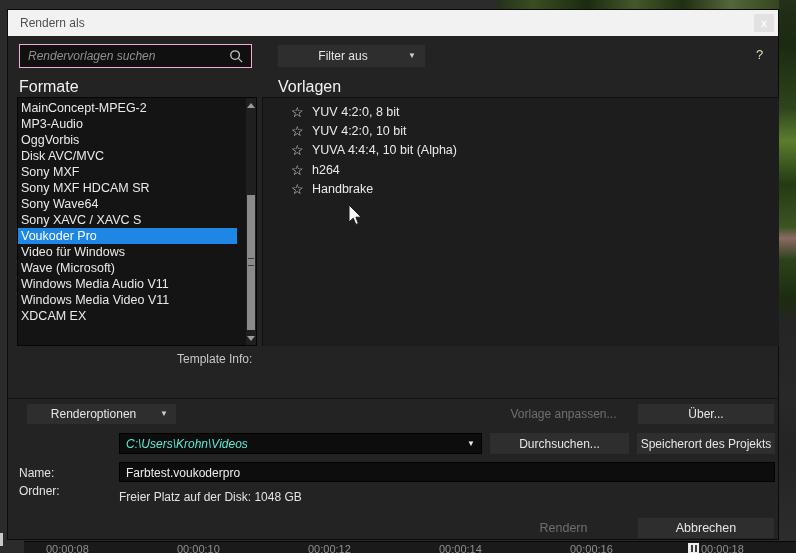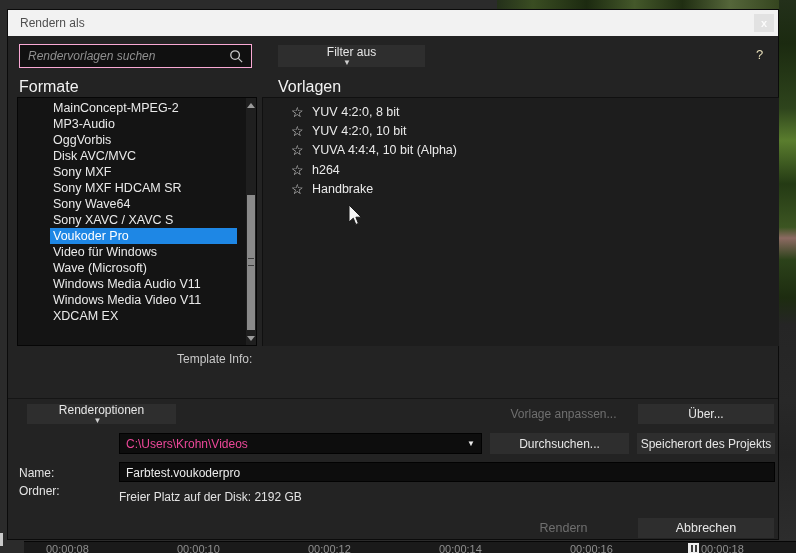--- a/index.html
+++ b/index.html
@@ -59,21 +59,21 @@
   }
   .search-box input{
     flex:1;background:transparent;border:none;outline:none;color:#e8e8e8;
     font-size:12px;font-style:italic;padding:0 4px 0 8px;font-family:"Liberation Sans",sans-serif;
   }
   .search-box input::placeholder{color:#8f8f8f;opacity:1;}
   .search-icon{width:15px;height:15px;margin-right:7px;flex:none;}
 
   .btn{
     background:#2e2e2e;color:#e6e6e6;font-size:12px;display:flex;align-items:center;justify-content:center;
-    box-sizing:border-box;white-space:nowrap;flex-direction:column;
+    box-sizing:border-box;white-space:nowrap;
   }
   .filter-btn{left:270px;top:9px;width:147px;height:22px;}
   .filter-btn .lbl{flex:1;text-align:center;}
   .caret{font-size:8px;color:#cfcfcf;line-height:1;}
   .filter-btn .caret{margin-right:9px;}
   .help{left:748px;top:11px;font-size:13px;color:#e6ddb8;}
 
   
   .col-header{font-size:16px;font-weight:normal;color:#f2f2f2;}
   .hdr-formats{left:11px;top:42px;}
@@ -81,21 +81,21 @@
 
   
   .formats-list{
     left:9px;top:61px;width:240px;height:249px;background:#141414;
     border:1px solid #060606;box-sizing:border-box;
   }
   .format-row{
     height:16px;line-height:16px;font-size:12.5px;color:#eaeaea;padding-left:3px;
     width:calc(100% - 12px);white-space:nowrap;overflow:hidden;
   }
-  .formats-inner{position:absolute;left:0;top:2px;right:10px;margin-left:32px;}
+  .formats-inner{position:absolute;left:0;top:2px;right:10px;}
   .format-row.selected{background:#1e87e5;color:#ffffff;}
 
   
   .scrollbar{position:absolute;right:0;top:0;bottom:0;width:10px;background:#1f1f1f;}
   .sb-up,.sb-down{position:absolute;left:1px;width:8px;height:12px;display:flex;align-items:center;justify-content:center;}
   .sb-up{top:1px;} .sb-down{bottom:1px;}
   .tri-up{width:0;height:0;border-left:4px solid transparent;border-right:4px solid transparent;border-bottom:5px solid #9a9a9a;}
   .tri-down{width:0;height:0;border-left:4px solid transparent;border-right:4px solid transparent;border-top:5px solid #9a9a9a;}
   .sb-thumb{position:absolute;left:1px;width:8px;top:97px;height:135px;background:#8a8a8a;}
   .sb-grip{position:absolute;left:1px;top:63px;width:6px;height:6px;
@@ -124,21 +124,21 @@
   .about-btn{left:630px;top:368px;width:136px;height:20px;}
 
   .field-label{font-size:12px;color:#e3e3e3;}
   .lbl-folder{left:11px;top:400px;margin-top:48px;}
   .lbl-name{left:11px;top:430px;}
 
   .combo{
     left:111px;top:397px;width:363px;height:21px;background:#0d0d0d;border:1px solid #020202;
     box-sizing:border-box;display:flex;align-items:center;
   }
-  .combo .val{flex:1;font-size:12px;color:#ec4899;padding-left:6px;white-space:nowrap;overflow:hidden;}
+  .combo .val{flex:1;font-size:12px;color:#5eead4;padding-left:6px;white-space:nowrap;overflow:hidden;font-style:italic;}
   .combo .caret{color:#e8e8e8;margin-right:6px;}
   .browse-btn{left:482px;top:397px;width:139px;height:21px;}
   .projloc-btn{left:629px;top:397px;width:138px;height:21px;}
 
   .name-input{
     left:111px;top:426px;width:656px;height:20px;background:#0d0d0d;border:1px solid #020202;
     box-sizing:border-box;
   }
   .name-input input{
     width:100%;height:100%;background:transparent;border:none;outline:none;color:#ececec;
@@ -285,21 +285,21 @@
     </div>
     <div class="abs btn projloc-btn">
       <span>Speicherort des Projekts</span>
     </div>
 
     <span class="abs field-label lbl-name">Name:</span>
     <div class="abs name-input">
       <input type="text" value="Farbtest.voukoderpro" style="">
     </div>
 
-    <span class="abs free-space">Freier Platz auf der Disk: 2192 GB</span>
+    <span class="abs free-space">Freier Platz auf der Disk: 1048 GB</span>
 
     <div class="abs btn disabled-btn render-btn">
       <span>Rendern</span>
     </div>
     <div class="abs btn cancel-btn">
       <span>Abbrechen</span>
     </div>
 
   </div>
 </div>

